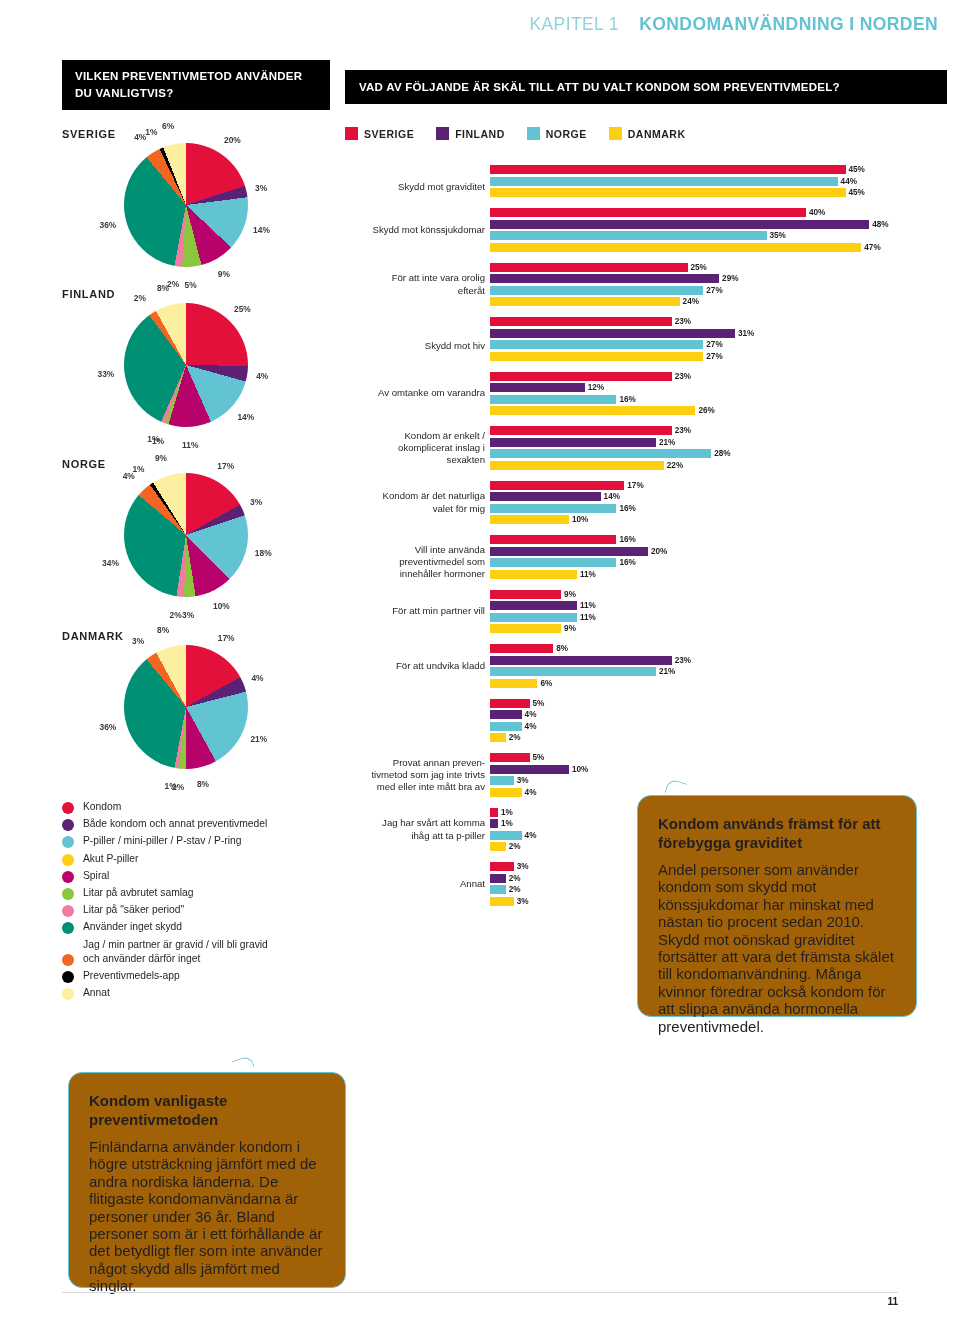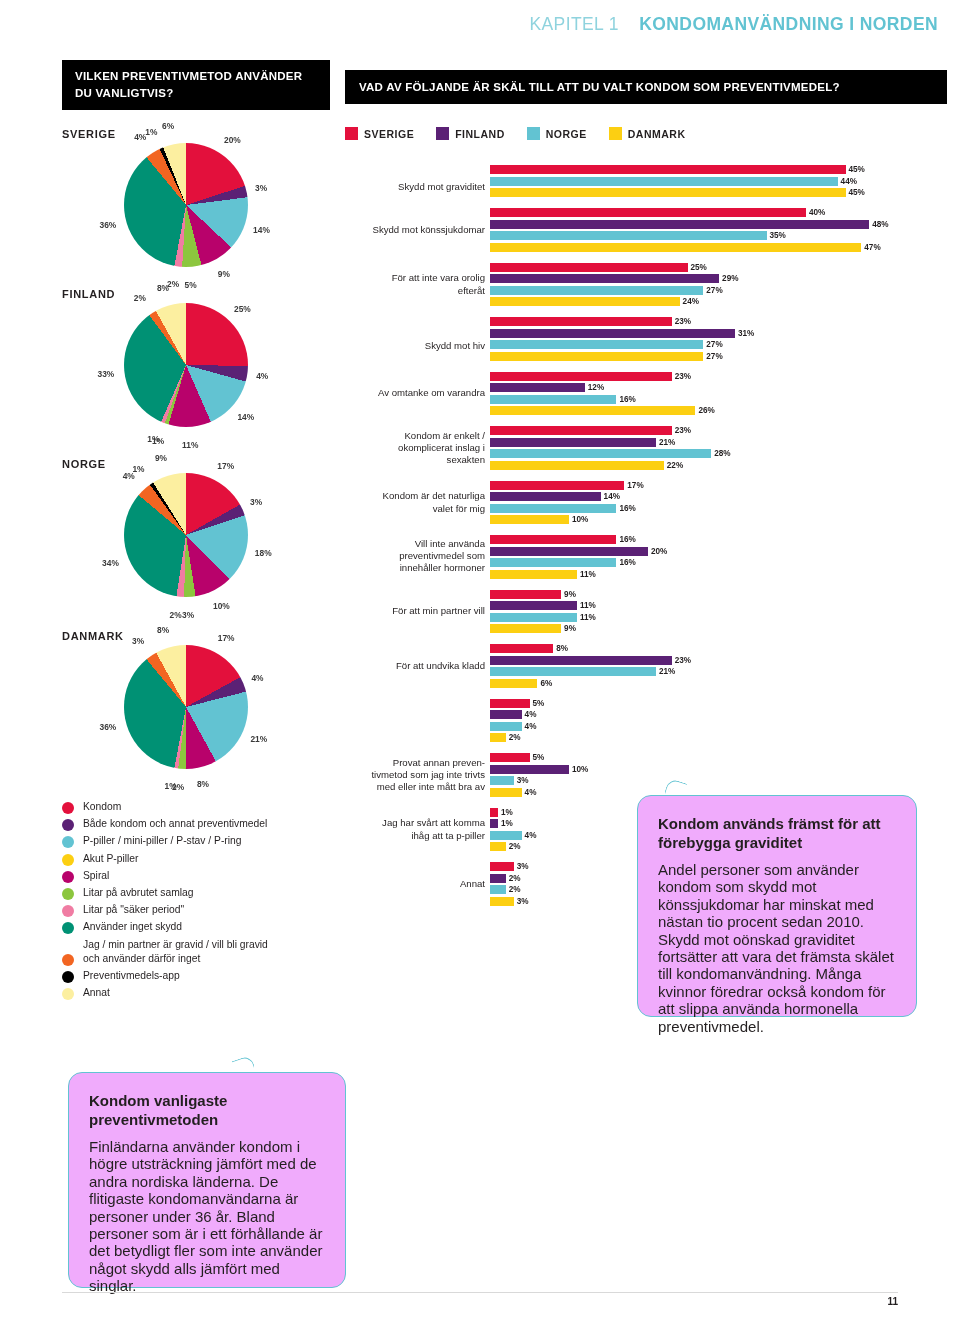--- a/index.html
+++ b/index.html
@@ -57,21 +57,21 @@
     position:absolute;left:0;width:140px;text-align:right;
     font-size:9.6px;line-height:12.2px;color:#231f20;
   }
   .brow{position:relative;height:9px;margin-bottom:2.5px;display:flex;align-items:center;}
   .bfill{height:9px;margin-left:145px;}
   .bval{font-size:8.2px;font-weight:700;color:#231f20;margin-left:3px;white-space:nowrap;}
 
   
   .bubble{
     position:absolute;border:1.6px solid #62c3d2;border-radius:14px;
-    background:#f0abfc;box-sizing:border-box;padding:18px 20px 14px 20px;
+    background:#a16207;box-sizing:border-box;padding:18px 20px 14px 20px;
   }
   .bubble h3{margin:0 0 9px 0;font-size:15px;line-height:19px;font-weight:700;color:#231f20;}
   .bubble p{margin:0;font-size:15px;line-height:17.4px;color:#231f20;}
   #bubble-right{left:637px;top:795px;width:280px;height:222px;}
   #bubble-left{left:68px;top:1072px;width:278px;height:216px;}
   .tail{position:absolute;width:22px;height:22px;overflow:hidden;}
   #tail-right{left:665px;top:775px;}
   #tail-right:before{
     content:"";position:absolute;left:0;top:6px;width:22px;height:22px;
     border-left:1.6px solid #62c3d2;border-top:1.6px solid #62c3d2;
@@ -348,21 +348,21 @@
         <div class="brow">
           <div class="bfill" style="width: 126.4px; background: rgb(98, 195, 210);"></div>
           <div class="bval">16%</div>
         </div>
         <div class="brow">
           <div class="bfill" style="width: 79px; background: rgb(252, 207, 18);"></div>
           <div class="bval">10%</div>
         </div>
       </div>
       <div class="bgroup">
-        <div class="bglabel" style="top: 3px;"><span>Vill inte använda</span><br><span>preventivmedel som</span><br><span>innehåller hormoner</span></div>
+        <div class="bglabel" style="top: 9px;"><span>Vill inte använda</span><br><span>preventivmedel som</span><br><span>innehåller hormoner</span></div>
         <div class="brow">
           <div class="bfill" style="width: 126.4px; background: rgb(227, 16, 60);"></div>
           <div class="bval">16%</div>
         </div>
         <div class="brow">
           <div class="bfill" style="width: 158px; background: rgb(91, 33, 117);"></div>
           <div class="bval">20%</div>
         </div>
         <div class="brow">
           <div class="bfill" style="width: 126.4px; background: rgb(98, 195, 210);"></div>

